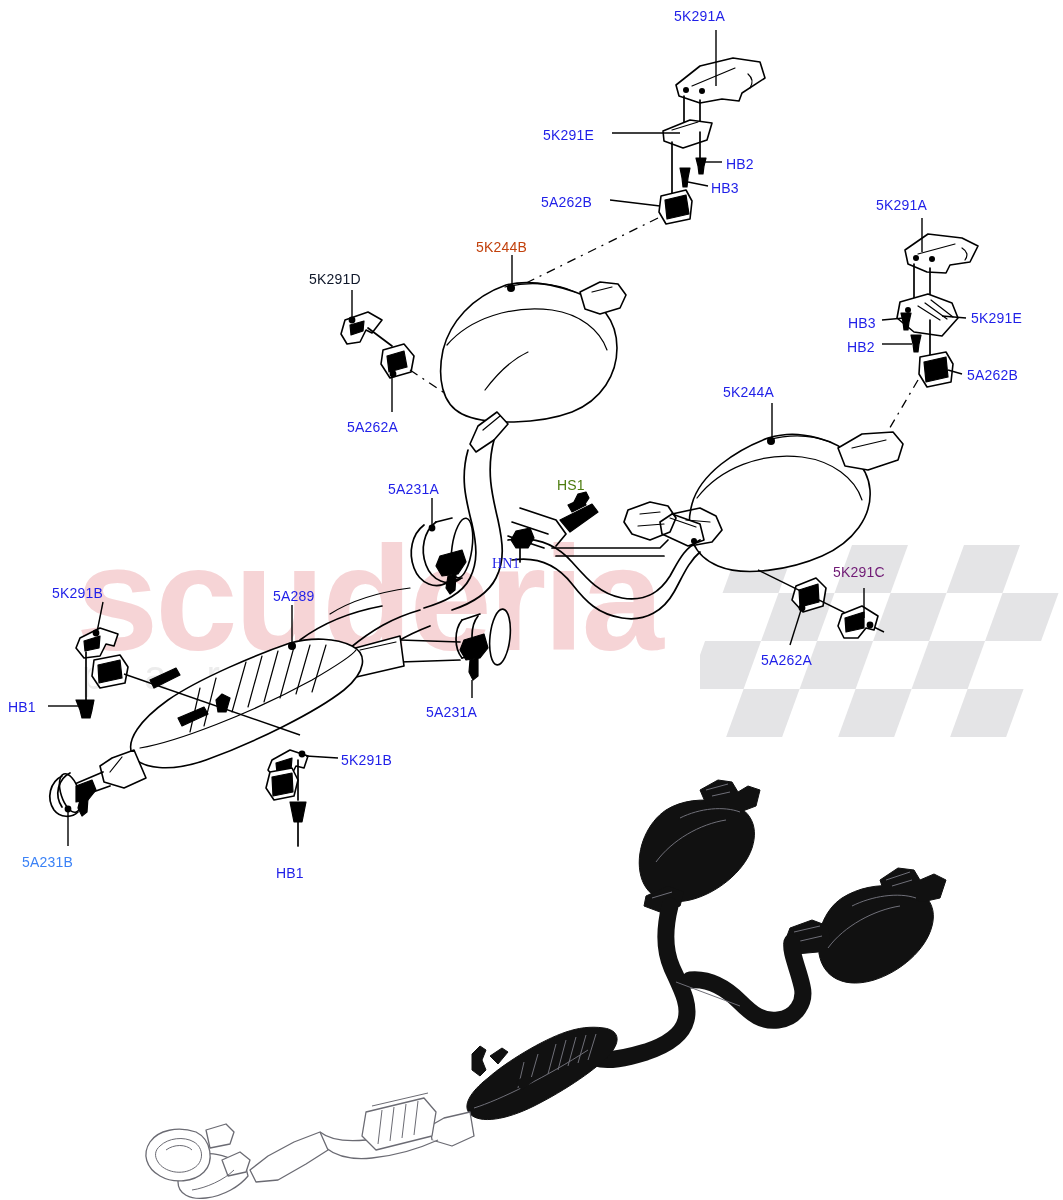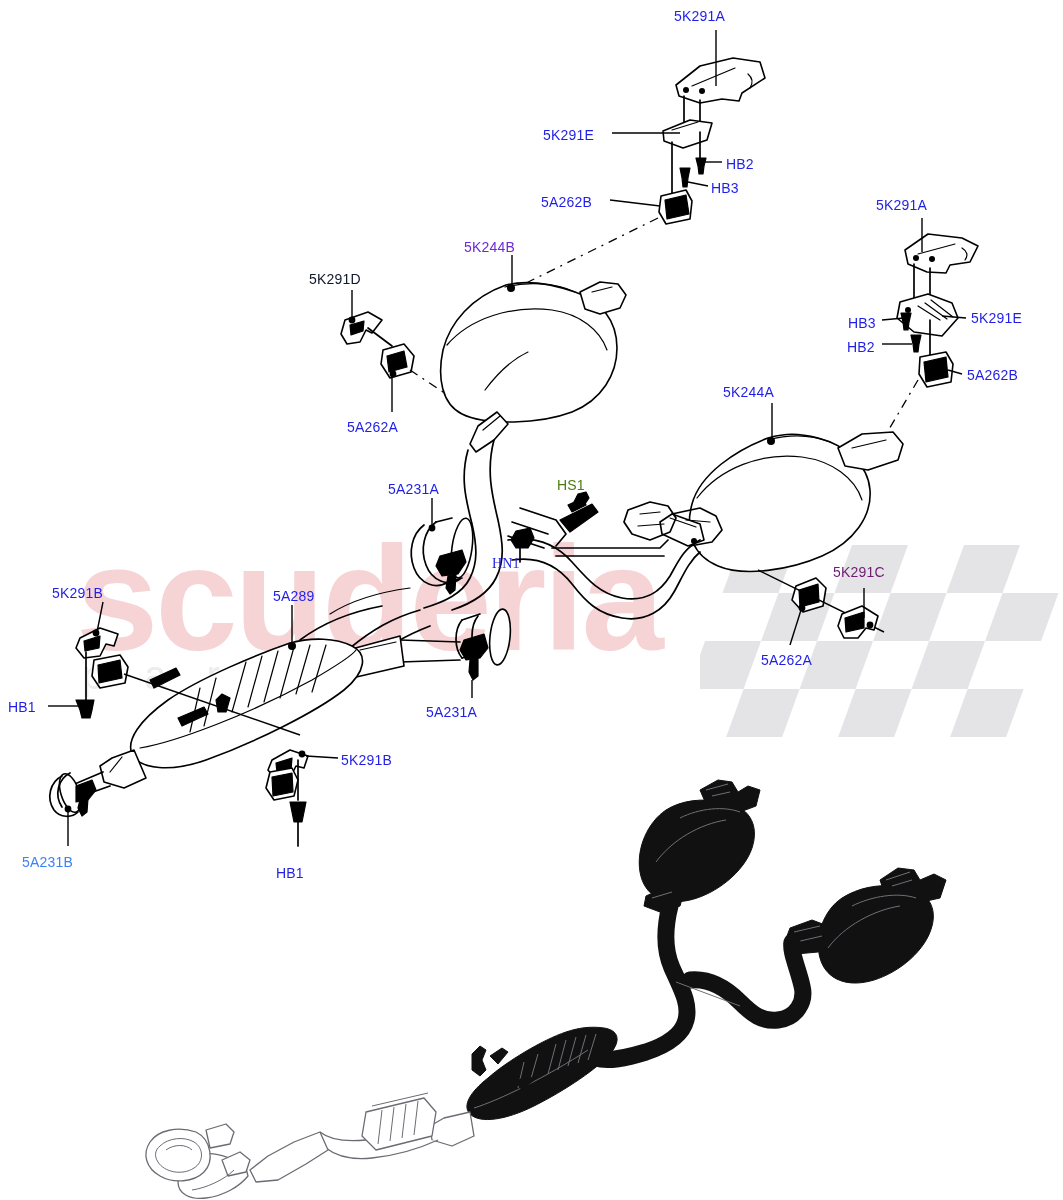--- a/index.html
+++ b/index.html
@@ -509,21 +509,21 @@
     </g>
   </svg>
 
   <div id="label-layer">
       <div class="lbl" style="left: 674px; top: 9px; color: rgb(31, 31, 232);">5K291A</div>
       <div class="lbl" style="left: 543px; top: 128px; color: rgb(31, 31, 232);">5K291E</div>
       <div class="lbl" style="left: 726px; top: 157px; color: rgb(31, 31, 232);">HB2</div>
       <div class="lbl" style="left: 711px; top: 181px; color: rgb(31, 31, 232);">HB3</div>
       <div class="lbl" style="left: 541px; top: 195px; color: rgb(31, 31, 232);">5A262B</div>
       <div class="lbl" style="left: 876px; top: 198px; color: rgb(31, 31, 232);">5K291A</div>
-      <div class="lbl" style="left: 464px; top: 240px; color: #6d28d9;">5K244B</div>
+      <div class="lbl" style="left: 476px; top: 240px; color: #c2410c;">5K244B</div>
       <div class="lbl" style="left: 848px; top: 316px; color: rgb(31, 31, 232);">HB3</div>
       <div class="lbl" style="left: 971px; top: 311px; color: rgb(31, 31, 232);">5K291E</div>
       <div class="lbl" style="left: 847px; top: 340px; color: rgb(31, 31, 232);">HB2</div>
       <div class="lbl" style="left: 309px; top: 272px; color: #0f172a;">5K291D</div>
       <div class="lbl" style="left: 967px; top: 368px; color: rgb(31, 31, 232);">5A262B</div>
       <div class="lbl" style="left: 723px; top: 385px; color: rgb(31, 31, 232);">5K244A</div>
       <div class="lbl" style="left: 347px; top: 420px; color: rgb(31, 31, 232);">5A262A</div>
       <div class="lbl" style="left: 388px; top: 482px; color: rgb(31, 31, 232);">5A231A</div>
       <div class="lbl" style="left: 557px; top: 478px; color: #4d7c0f;">HS1</div>
       <div class="lbl" style="left: 492px; top: 557px; color: rgb(31, 31, 232); font-family: Liberation Serif, serif;">HN1</div>

